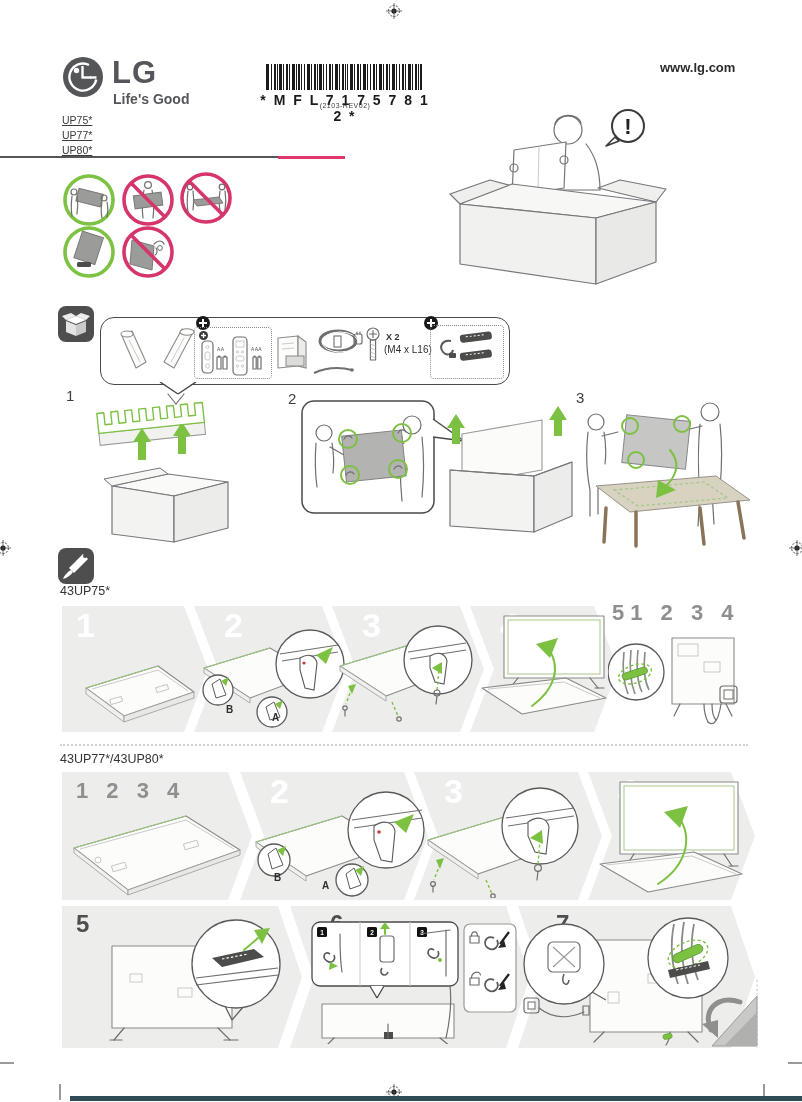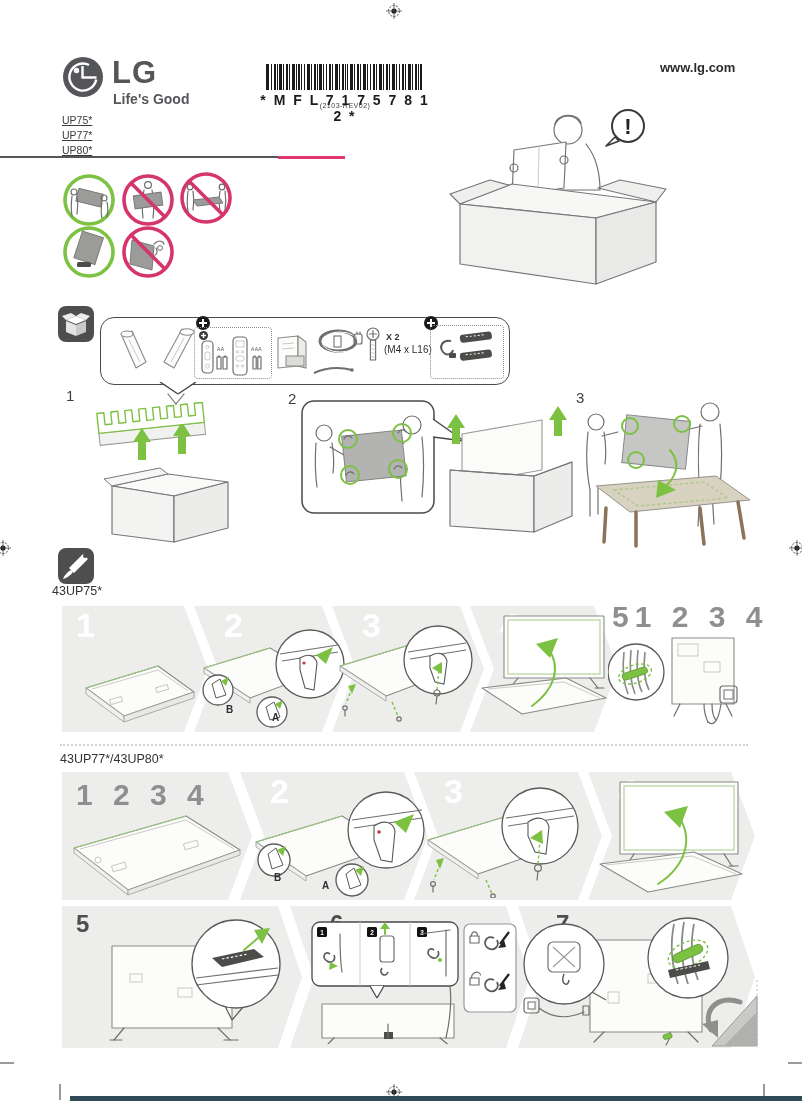--- a/index.html
+++ b/index.html
@@ -19,21 +19,21 @@
   .rule-gray{position:absolute;background:#54565A;}
   .rule-pink{position:absolute;background:#E0376D;}
   .sec-title{font-size:12.5px;color:#333;}
   .step-label{font-size:15px;color:#3f3f3f;}
   
   .chev{position:absolute;background:#EDEDEC;height:100%;}
   .chev.mid{clip-path:polygon(24px 50%,0 0,calc(100% - 24px) 0,100% 50%,calc(100% - 24px) 100%,0 100%);}
   .chev.first{clip-path:polygon(0 0,calc(100% - 24px) 0,100% 50%,calc(100% - 24px) 100%,0 100%);}
   .num-w{position:absolute;font-size:34px;font-weight:700;color:#fff;line-height:1;}
   .num-d{position:absolute;font-size:24px;font-weight:700;color:#4e4e4e;line-height:1;}
-  .num-gray{position:absolute;font-size:30px;font-weight:700;color:#8f8f8f;letter-spacing:6px;line-height:1;white-space:nowrap;}
+  .num-gray{position:absolute;font-size:22px;font-weight:700;color:#8f8f8f;letter-spacing:6px;line-height:1;white-space:nowrap;}
   .stand-lbl{position:absolute;font-size:10px;font-weight:700;color:#2e2e2e;}
   .dotted-sep{position:absolute;border-top:2px dotted #d2d2d0;}
   .dotted-box{position:absolute;border:1.4px dotted #8a8a88;border-radius:4px;}
   .speech{position:absolute;border:1.5px solid #4a4a4a;border-radius:14px;background:#fff;}
   .icon-sq{position:absolute;width:36px;height:36px;border-radius:8px;background:#4E4E4E;}
   .screw-qty{font-size:9px;font-weight:700;color:#2e2e2e;line-height:1;}
   .screw-spec{font-size:10px;color:#2e2e2e;line-height:1;}
   .batt-lbl{position:absolute;font-size:5px;color:#555;line-height:1;letter-spacing:.3px;}
   
   .ln{stroke:#6f6f6d;fill:none;stroke-width:1.2;stroke-linecap:round;stroke-linejoin:round;}
@@ -415,21 +415,21 @@
   </svg>
 
   
   <div class="icon-sq" style="left:58px;top:548px">
     <svg width="36" height="36" viewBox="0 0 36 36">
       <path d="M25,6 L30,11 L16,25 L11,20 Z" fill="#fff"></path>
         <path d="M13,22 C9,24 6,28 5,31 C9,30 13,27 15,24" fill="#fff"></path>
       <circle cx="27" cy="8" r="2" fill="#4E4E4E"></circle>
     </svg>
   </div>
-  <div class="abs sec-title" style="left:52px;top:584px">43UP75*</div>
+  <div class="abs sec-title" style="left:60px;top:584px">43UP75*</div>
 
   <div class="abs" style="left:0;top:606px;width:802px;height:126px">
     <div class="chev first" style="left:62px;width:146px"></div>
     <div class="chev mid" style="left:194px;width:152px"></div>
     <div class="chev mid" style="left:332px;width:152px"></div>
     <div class="chev mid" style="left:470px;width:148px"></div>
   </div>
   <div class="num-w" style="left:76px;top:608px">1</div>
   <div class="num-w" style="left:224px;top:608px">2</div>
   <div class="num-w" style="left:362px;top:608px">3</div>

